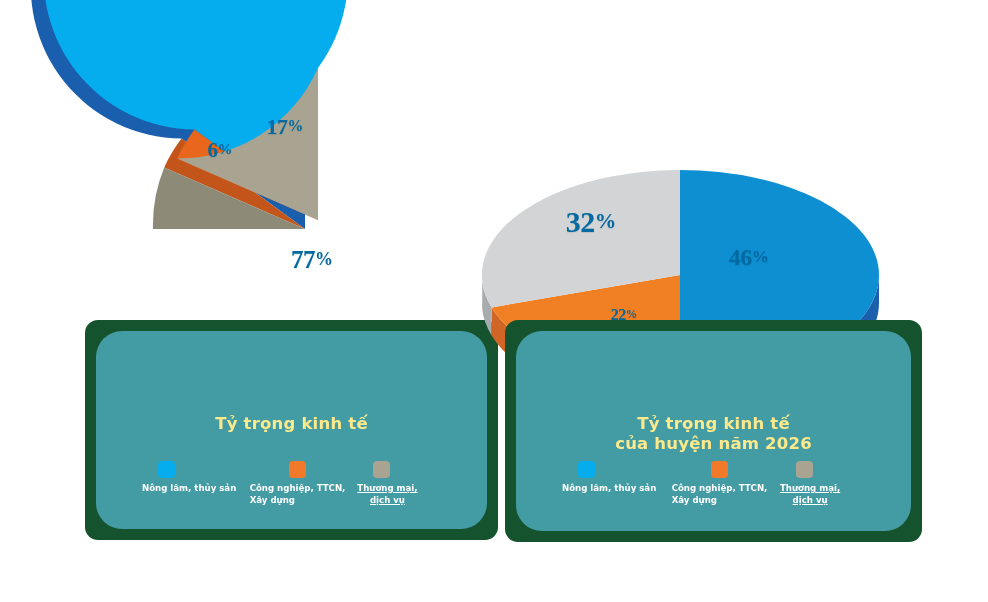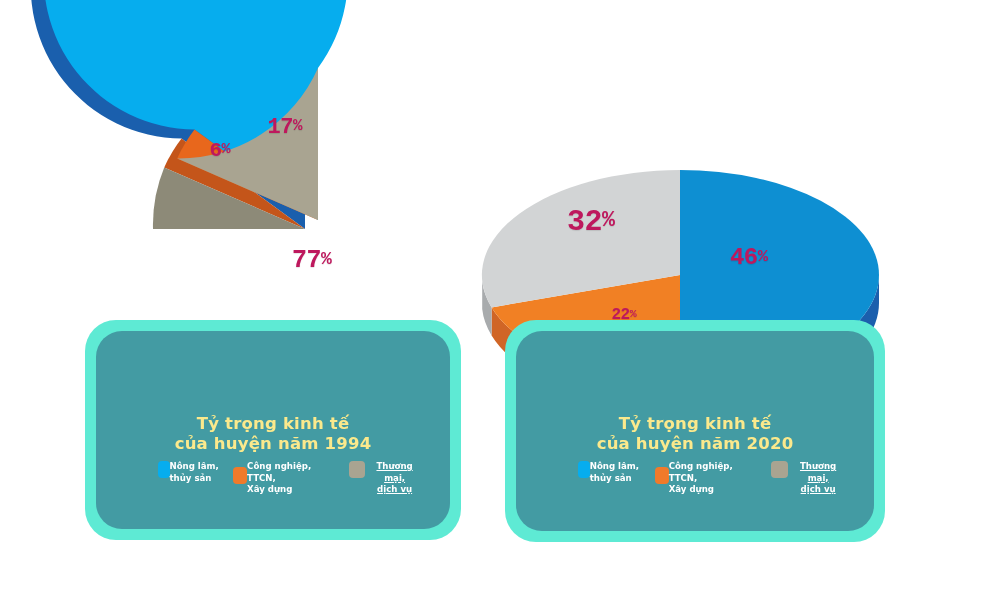--- a/index.html
+++ b/index.html
@@ -33,41 +33,42 @@
     position: absolute;
   }
   .pie-svg {
     position: absolute;
     left: 0; top: 0;
     overflow: visible;
   }
 
   .slice-label {
     position: absolute;
-    color: #be185d;
+    color: #0369a1;
     font-weight: bold;
-    font-family: Liberation Mono, monospace;
+    font-family: Liberation Serif, serif;
     letter-spacing: -0.5px;
     white-space: nowrap;
     transform: translate(-50%, -50%);
     text-shadow: 0 1px 1px rgba(0,0,0,0.10);
   }
   .slice-label .pct {
     font-size: 0.72em;
     vertical-align: baseline;
     position: relative;
     top: -0.18em;
     letter-spacing: 0;
   }
 
   
   .card-outer {
     position: absolute;
-    background: #5eead4;
-    border-radius: 31px;
+    background: #14532d;
+    border-radius: 13px;
+    padding-left: 37px;
   }
   .card-inner {
     position: absolute;
     left: 11px; top: 11px; right: 11px; bottom: 11px;
     background: #439ba3;
     border-radius: 26px;
   }
 
   .card-title {
     position: absolute;
@@ -85,20 +86,21 @@
   .legend {
     position: absolute;
     left: 0; right: 0;
     display: flex;
     justify-content: space-between;
     padding: 0 26px;
     box-sizing: border-box;
   }
   .legend-item {
     display: flex;
+    flex-direction: column;
     align-items: center;
     width: 108px;
   }
   .legend-item.li-0 { align-items: flex-start; padding-left: 20px; }
   .legend-item.li-2 { align-items: flex-start; padding-left: 8px; }
   .swatch {
     width: 17px;
     height: 17px;
     border-radius: 4px;
     margin-bottom: 5px;
@@ -148,21 +150,20 @@
       </div>
       <div class="slice-label" style="left:135px; top:72px; font-size:22px;">
         <span>17<span class="pct">%</span></span>
       </div>
     </div>
 
     <div class="card-outer" style="left:85px; top:320px; width:376px; height:220px;">
       <div class="card-inner">
         <div class="card-title" style="top:83px;">
           <span class="t-line">Tỷ trọng kinh tế</span>
-          <span class="t-line">của huyện năm 1994</span>
         </div>
         <div class="legend" style="top:130px;">
           <div class="legend-item li-0">
             <span class="swatch" style="background:#06adee;"></span>
             <span class="legend-label">Nông lâm, thủy sản</span>
           </div>
           <div class="legend-item li-1">
             <span class="swatch" style="background:#f07a2a;"></span>
             <span class="legend-label">Công nghiệp, TTCN,
 Xây dựng</span>
@@ -209,21 +210,21 @@
       </div>
       <div class="slice-label" style="left:111px; top:62px; font-size:30px;">
         <span>32<span class="pct">%</span></span>
       </div>
     </div>
 
     <div class="card-outer" style="left:11px; top:320px; width:380px; height:222px;">
       <div class="card-inner">
         <div class="card-title" style="top:83px;">
           <span class="t-line">Tỷ trọng kinh tế</span>
-          <span class="t-line">của huyện năm 2020</span>
+          <span class="t-line">của huyện năm 2026</span>
         </div>
         <div class="legend" style="top:130px;">
           <div class="legend-item li-0">
             <span class="swatch" style="background:#06adee;"></span>
             <span class="legend-label">Nông lâm, thủy sản</span>
           </div>
           <div class="legend-item li-1">
             <span class="swatch" style="background:#f07a2a;"></span>
             <span class="legend-label">Công nghiệp, TTCN,
 Xây dựng</span>

